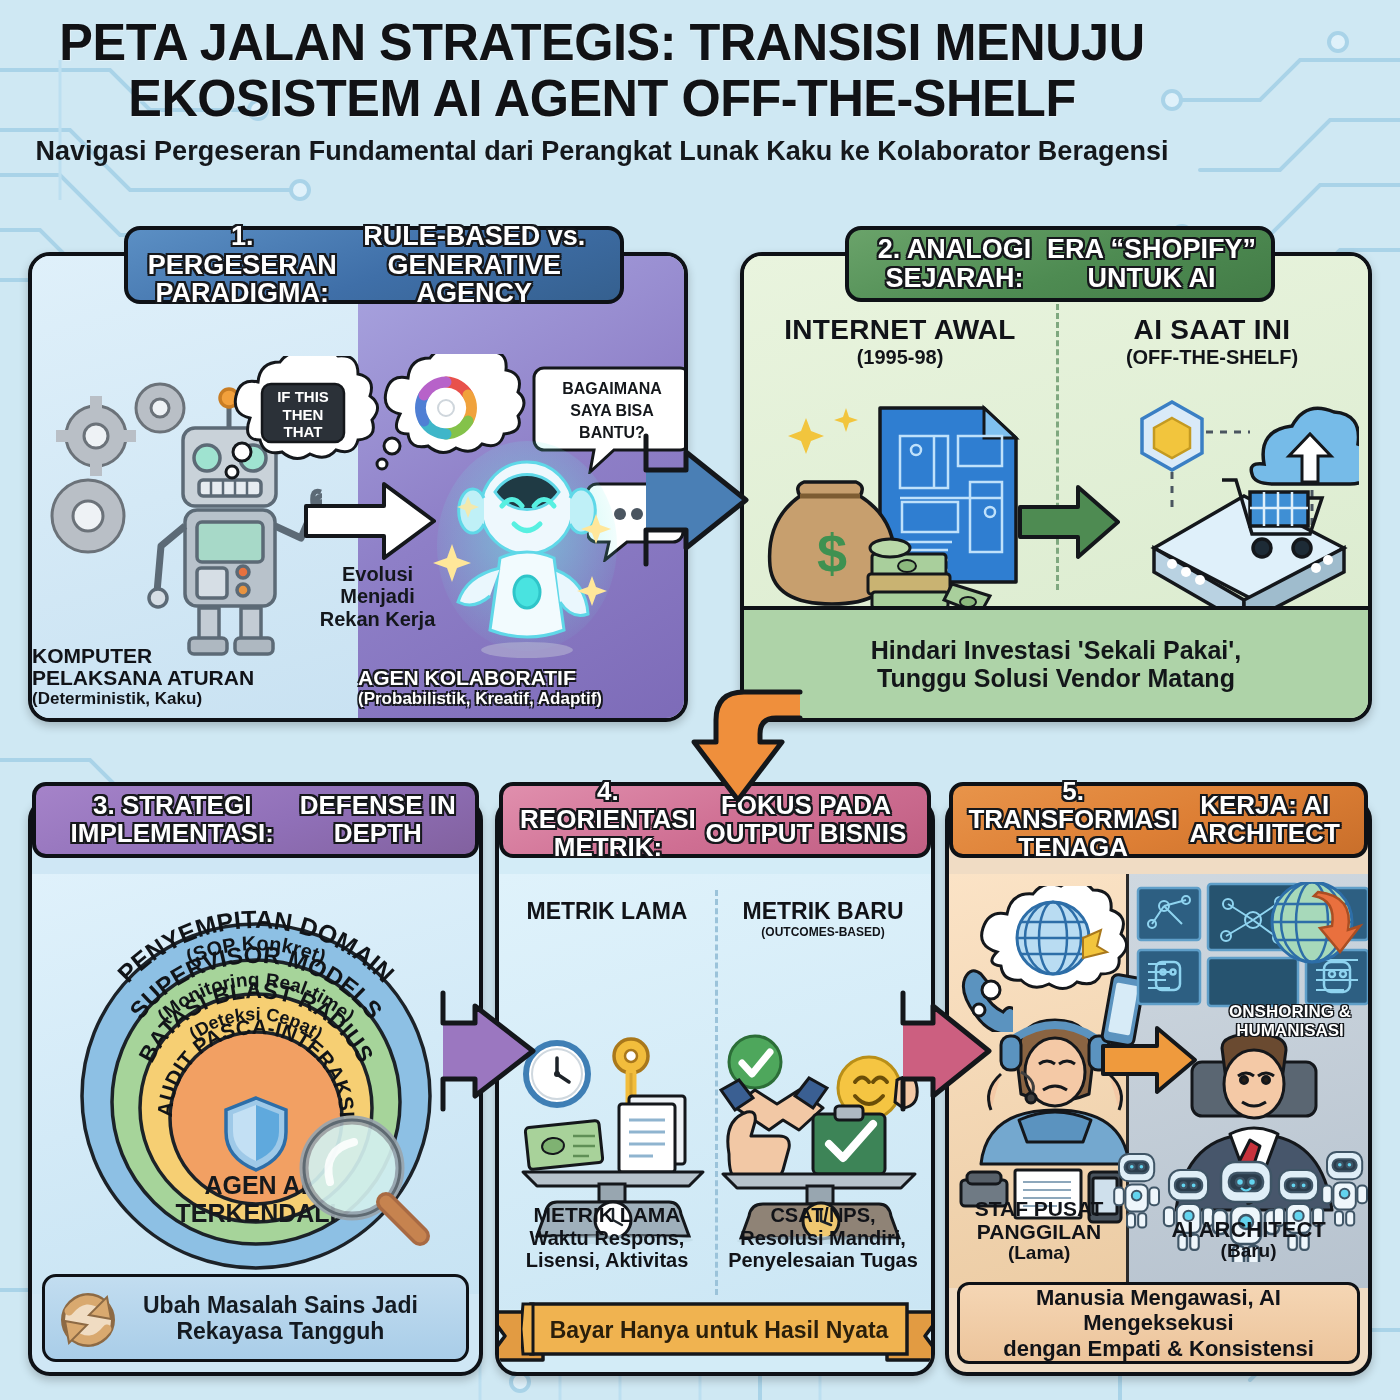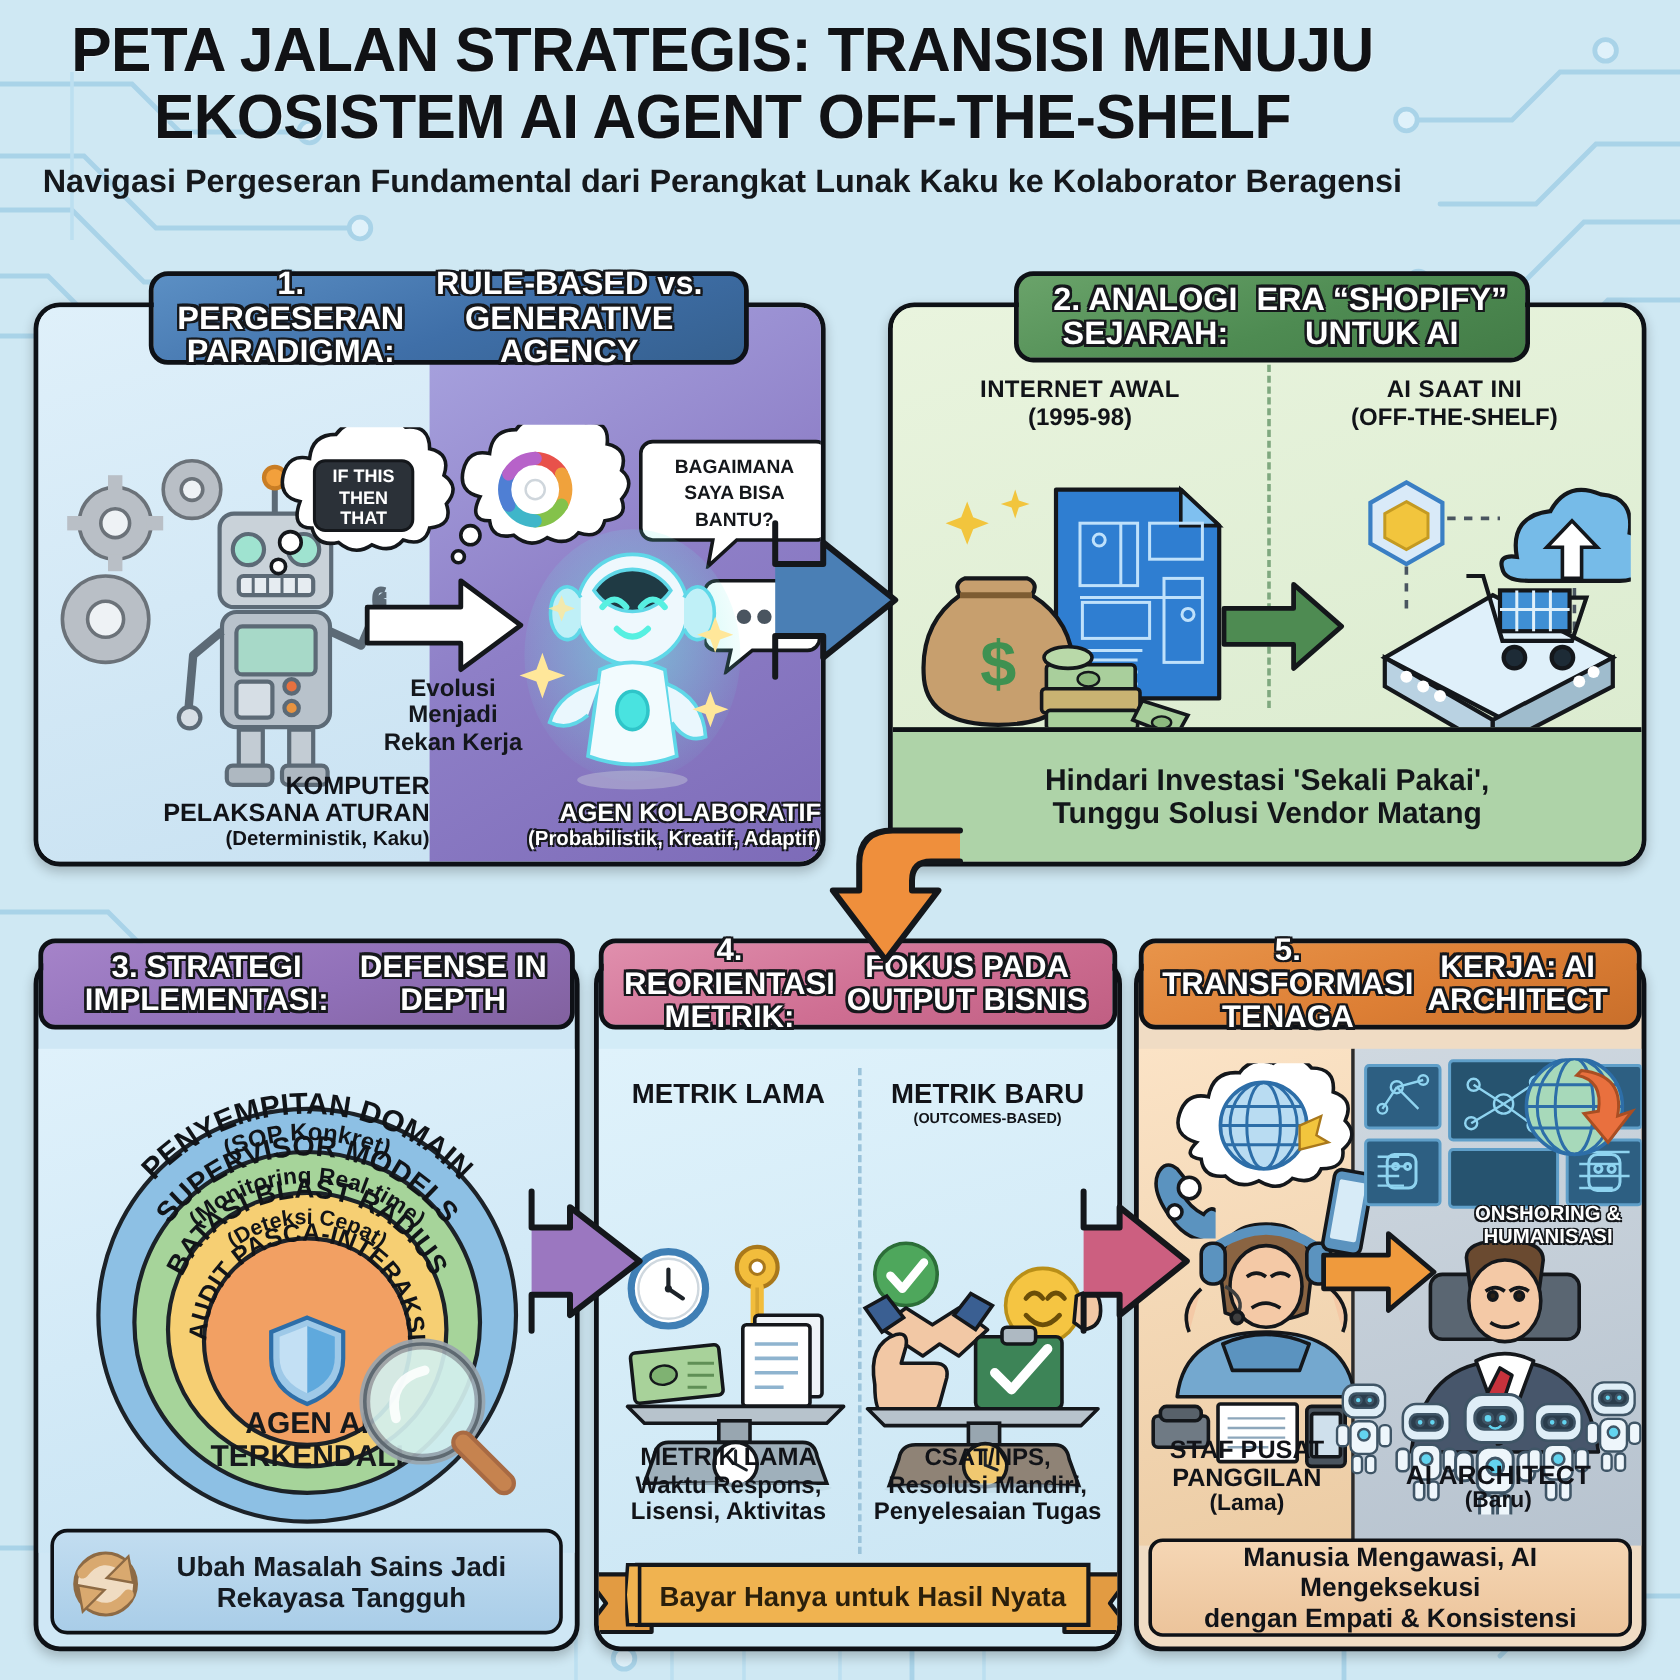--- a/index.html
+++ b/index.html
@@ -87,21 +87,21 @@
   }
   .p1-left {
     position:absolute; left:0; top:0; width:50%; height:100%;
     background: linear-gradient(165deg,#dff0fa 0%, #c9e2f2 100%);
   }
   .p1-right {
     position:absolute; right:0; top:0; width:50%; height:100%;
     background: linear-gradient(150deg,#a9a5e0 0%, #8e7fc7 50%, #7d6bb8 100%);
   }
   .p1-caption {
-    position:absolute; bottom: 10px; width:50%; text-align:right;
+    position:absolute; bottom: 10px; width:50%; text-align:left;
     font-weight:900; line-height:1.07;
   }
   .p1-caption.left  { left:0;  color:#111318; font-size:21px; }
   .p1-caption.right { right:0; color:#ffffff; font-size:21px;
      text-shadow:-1.6px -1.6px 0 #16181c,1.6px -1.6px 0 #16181c,-1.6px 1.6px 0 #16181c,1.6px 1.6px 0 #16181c;}
   .p1-caption .sub { font-size:17px; font-weight:700; }
   .evol-label {
     position:absolute; left:283px; top:307px; width:125px; text-align:center;
     font-size:20px; font-weight:900; color:#14171c; line-height:1.12; z-index:7;
   }
@@ -110,21 +110,21 @@
   #panel2 { left: 740px; top: 252px; width: 632px; height: 470px; background:#e4f0d9; }
   #panel2-header {
     left: 845px; top: 226px; width: 430px; height: 76px;
     background: linear-gradient(160deg,#6aa36a 0%, #4e8b52 55%, #437c47 100%);
     font-size: 27px;
   }
   .p2-body { position:absolute; left:0; top:0; width:100%; height:352px;
     background: linear-gradient(165deg,#e9f4de 0%, #dcecd0 100%); }
   .p2-col { position:absolute; top:58px; width:50%; text-align:center; }
   .p2-col.l { left:0; } .p2-col.r { right:0; }
-  .p2-col .hd { font-size:20px; font-weight:900; color:#111318; letter-spacing:.3px;}
+  .p2-col .hd { font-size:28px; font-weight:900; color:#111318; letter-spacing:.3px;}
   .p2-col .hd2 { font-size:20px; font-weight:900; color:#111318; }
   .p2-foot { position:absolute; bottom:8px; width:50%; text-align:center; }
   .p2-foot.l { left:0; } .p2-foot.r { right:0; }
   .p2-foot .big { font-size:23px; font-weight:900; color:#111318; line-height:1.08; }
   .p2-foot .sm  { font-size:19px; font-weight:700; color:#111318; }
   .p2-divider { position:absolute; left:50%; top:48px; height:286px; width:0;
      border-left: 3px dashed #7fa87f; }
   .p2-banner {
     position:absolute; left:0; bottom:0; width:100%; height:112px;
     background:#aed3a8; border-top:4px solid #0e1116;
@@ -138,23 +138,23 @@
     left: 32px; top: 782px; width: 447px; height: 76px;
     background: linear-gradient(160deg,#a583c9 0%, #9070b8 55%, #82619f 100%);
     font-size: 26px; border-radius: 14px; justify-content: center;
   }
   .p3-stage { position:absolute; left:0; top:72px; width:100%; height:420px;
     background: linear-gradient(165deg,#dff1fb 0%, #c7e3f3 100%); }
   .p3-banner {
     position:absolute; left:10px; bottom:10px; width:calc(100% - 20px); height:88px;
     background: linear-gradient(180deg,#c2ddf0 0%, #a9cde8 100%);
     border:3px solid #0e1116; border-radius:14px;
-    display:flex; align-items:center; justify-content:center;
+    display:flex; align-items:center; justify-content:flex-start;
     font-size:23px; font-weight:900; color:#141a21; text-align:center; line-height:1.15;
-    padding-left: 58px;
+    padding-left: 98px;
   }
 
   
   #panel4 { left: 495px; top: 798px; width: 440px; height: 578px; background:#d3ecf7; }
   #panel4-header {
     left: 499px; top: 782px; width: 432px; height: 76px;
     background: linear-gradient(160deg,#e08fad 0%, #cf6f93 55%, #c05f83 100%);
     font-size: 26px; border-radius: 14px;
   }
   .p4-stage { position:absolute; left:0; top:72px; width:100%; height:435px;

